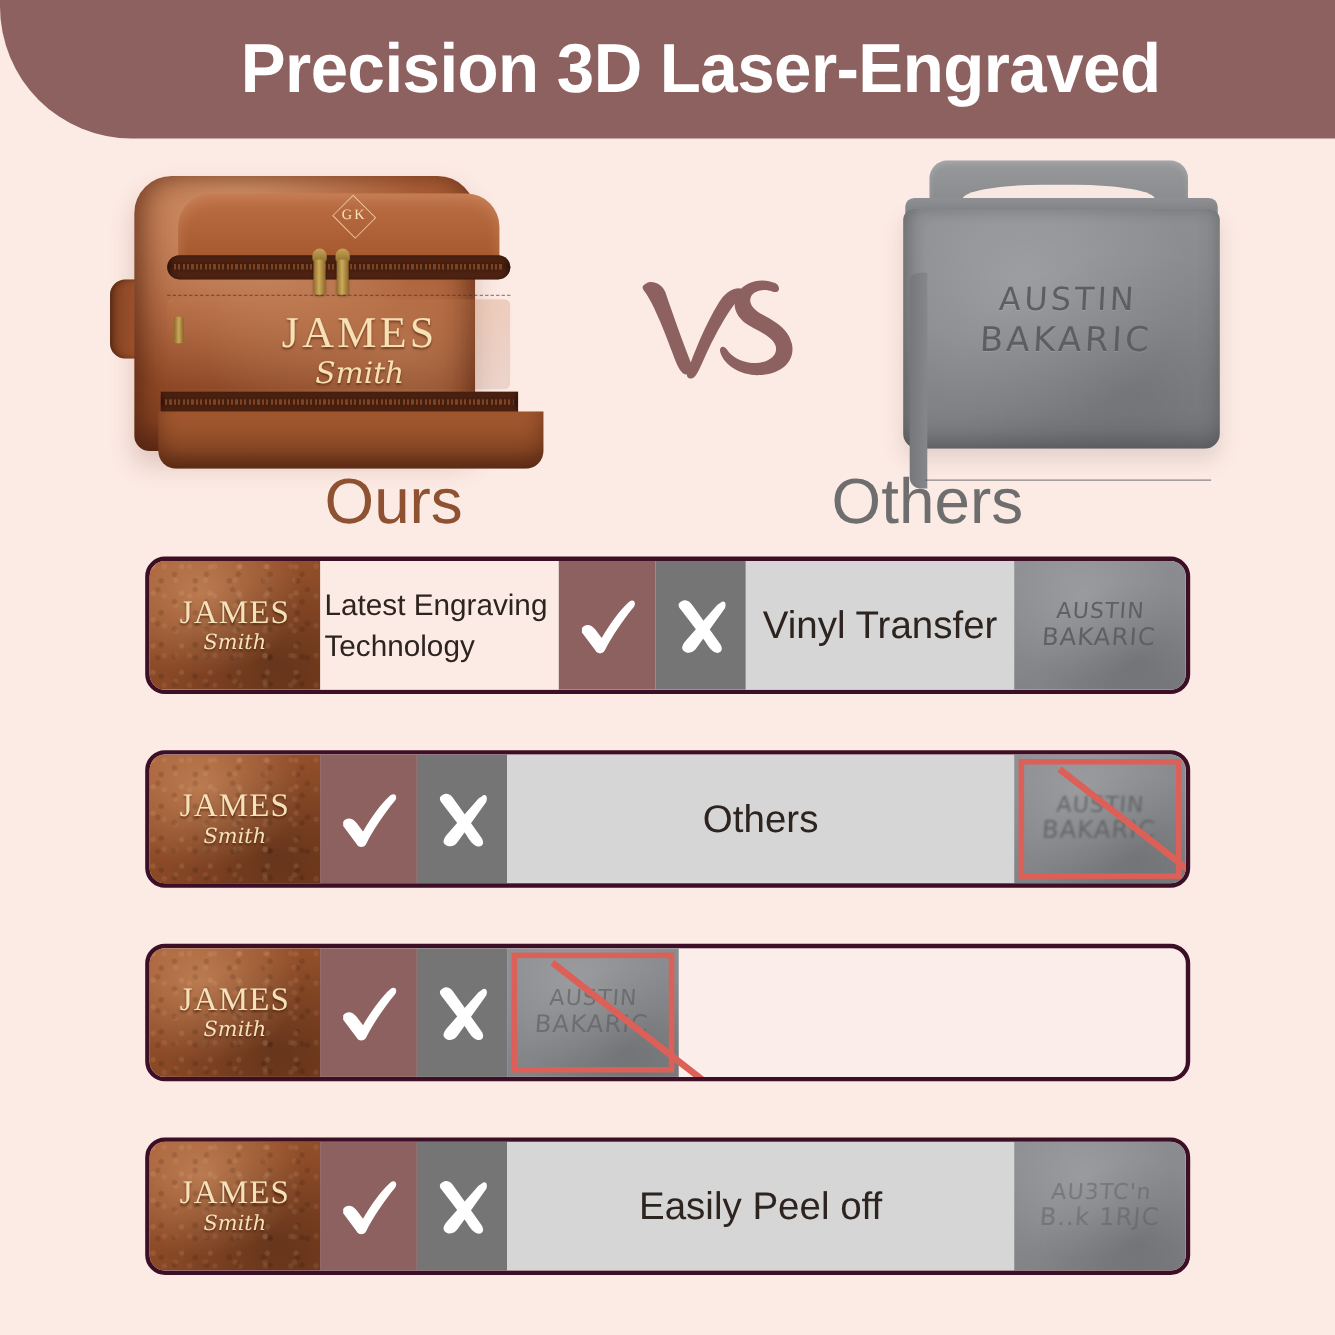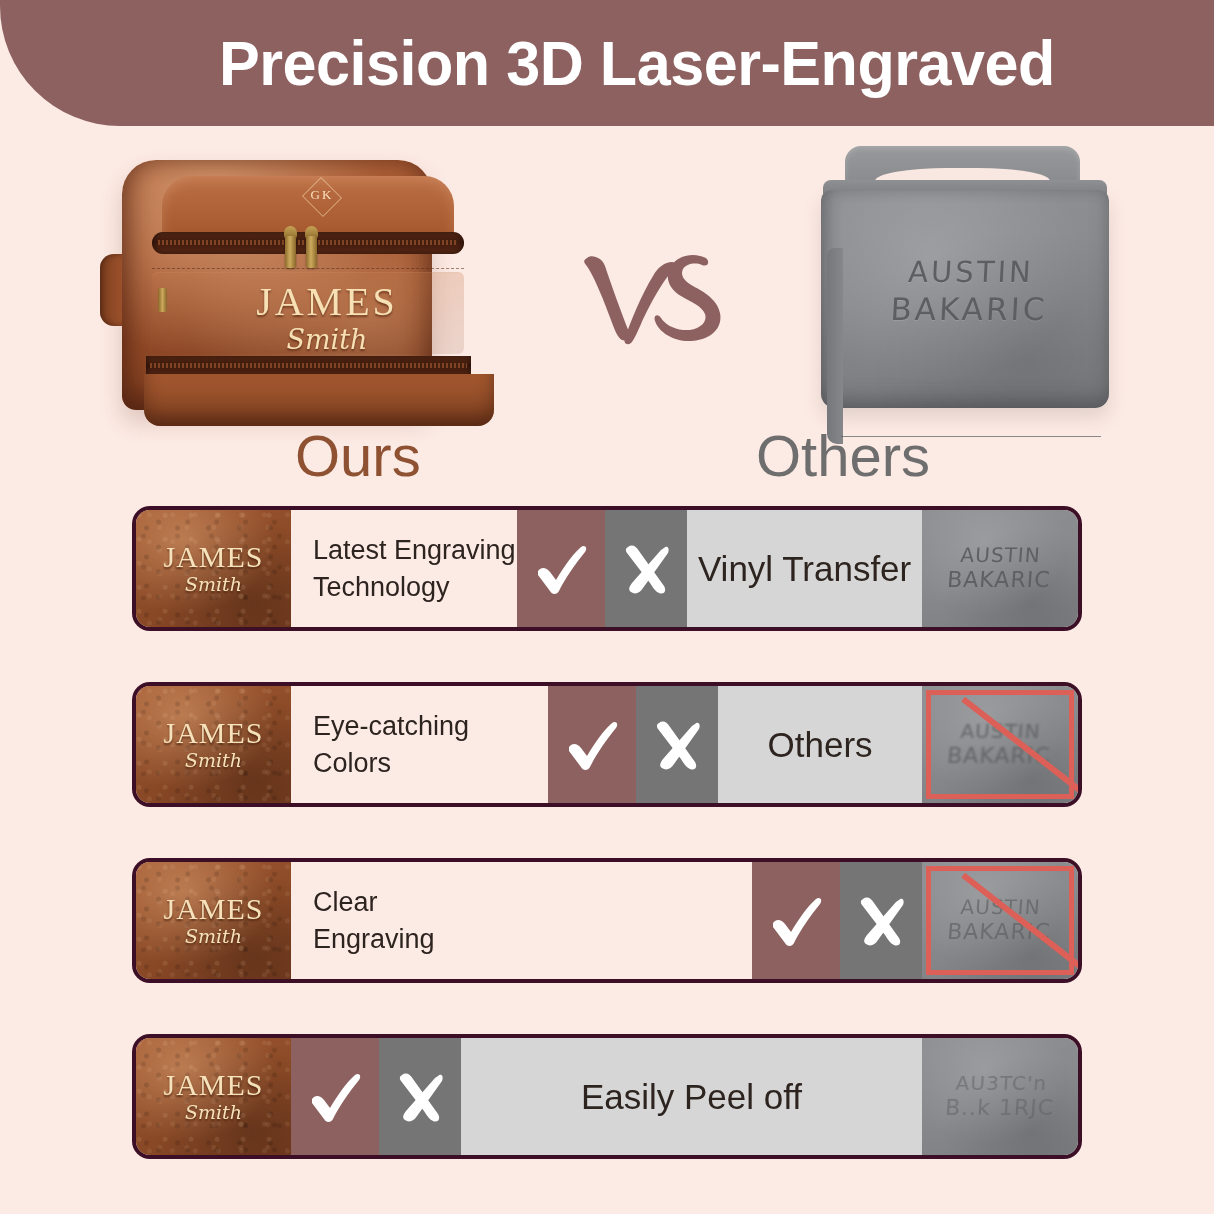--- a/index.html
+++ b/index.html
@@ -366,21 +366,21 @@
     text-shadow: 0 2px 2px rgba(70,28,12,0.7);
     margin-top: 1px;
   }
 
   
   .cell-ours-text {
     flex: 1 1 auto;
     background: #FCEAE4;
     display: flex;
     align-items: center;
-    padding-left: 22px;
+    padding-left: 4px;
   }
   .cell-ours-text .txt {
     font-size: 27px;
     color: #2D2420;
     line-height: 1.35;
     font-family: "Liberation Sans Narrow", "Liberation Sans", sans-serif;
   }
 
   
   .cell-check {
@@ -576,23 +576,20 @@
     </div>
   </div>
 
   <div class="cmp-row r2">
     <div class="cell-leather">
       <div class="leather-name">
         <div class="ln1">JAMES</div>
         <div class="ln2">Smith</div>
       </div>
     </div>
-    <div class="cell-ours-text">
-      <div class="txt">Eye-catching<br>Colors</div>
-    </div>
     <div class="cell-check">
       <svg class="mark-svg" width="58" height="56" viewBox="0 0 58 56">
         <path d="M6,30 C9,26 14,26 18,31 L24,39 C31,27 40,14 49,6 C53,3 56,7 53,11
                  C43,23 33,38 27,50 C25,54 20,54 18,50 L6,34 Z" fill="#FFFFFF"></path>
       </svg>
     </div>
     <div class="cell-cross">
       <svg class="mark-svg" width="52" height="54" viewBox="0 0 52 54">
         <path d="M8,5 C12,2 16,4 19,9 L44,44 C47,49 44,53 39,51 C36,50 33,46 30,41
                  L7,11 C5,8 6,6 8,5 Z" fill="#FFFFFF"></path>
@@ -614,23 +611,20 @@
     </div>
   </div>
 
   <div class="cmp-row r3">
     <div class="cell-leather">
       <div class="leather-name">
         <div class="ln1">JAMES</div>
         <div class="ln2">Smith</div>
       </div>
     </div>
-    <div class="cell-ours-text">
-      <div class="txt">Clear<br>Engraving</div>
-    </div>
     <div class="cell-check">
       <svg class="mark-svg" width="58" height="56" viewBox="0 0 58 56">
         <path d="M6,30 C9,26 14,26 18,31 L24,39 C31,27 40,14 49,6 C53,3 56,7 53,11
                  C43,23 33,38 27,50 C25,54 20,54 18,50 L6,34 Z" fill="#FFFFFF"></path>
       </svg>
     </div>
     <div class="cell-cross">
       <svg class="mark-svg" width="52" height="54" viewBox="0 0 52 54">
         <path d="M8,5 C12,2 16,4 19,9 L44,44 C47,49 44,53 39,51 C36,50 33,46 30,41
                  L7,11 C5,8 6,6 8,5 Z" fill="#FFFFFF"></path>

